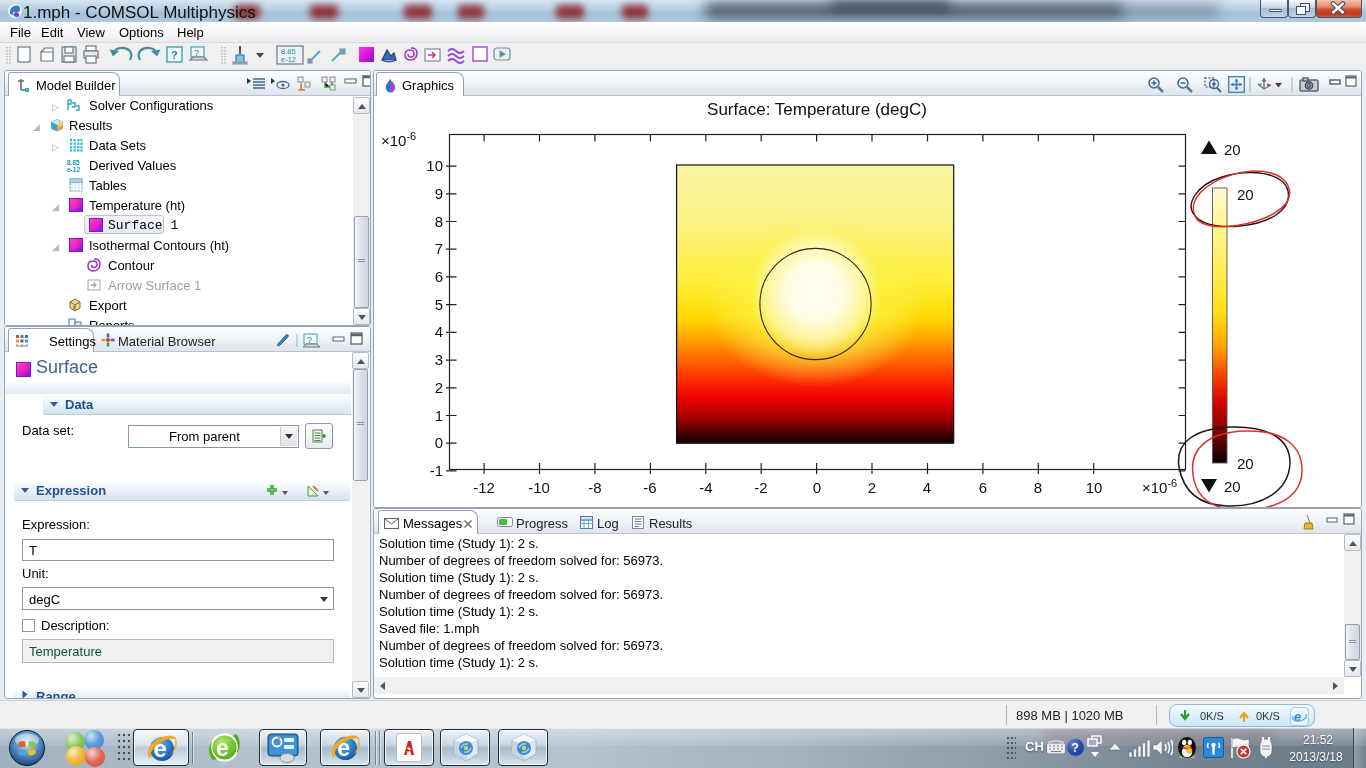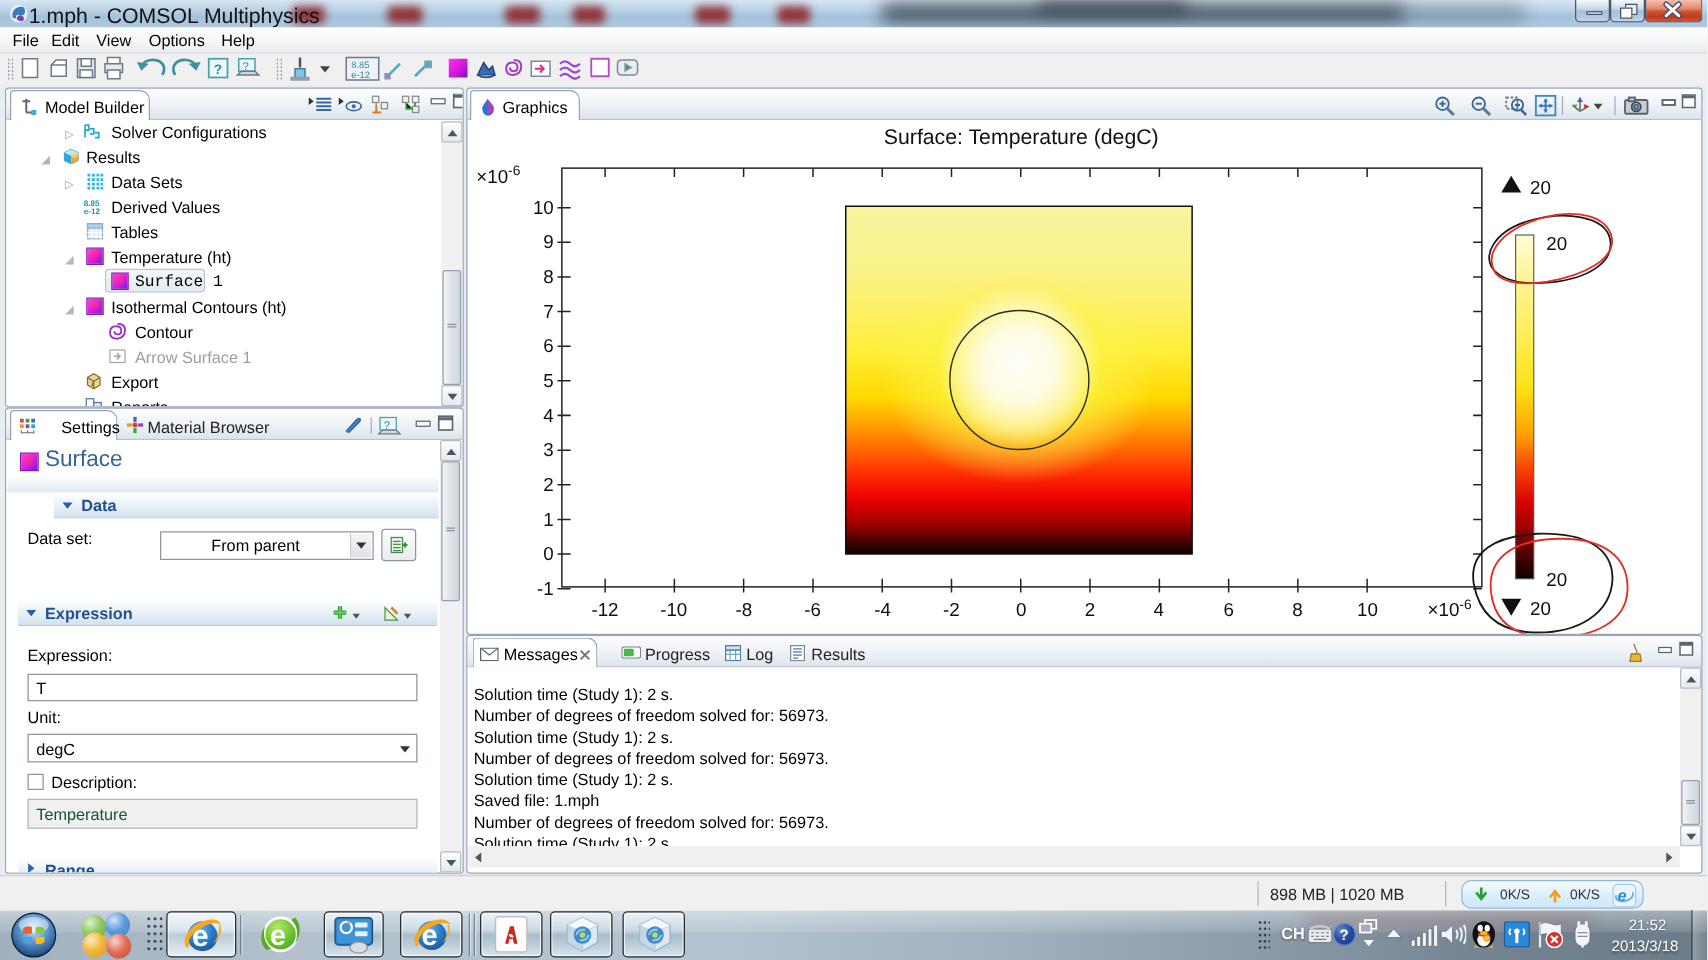--- a/index.html
+++ b/index.html
@@ -46,21 +46,21 @@
 .texp { position:absolute; top:7px; font-size:9px; color:#9aa0a8; }
 
 .sechdr { position:absolute; left:11px; width:335px; height:20px; border-radius:2px;
   background:linear-gradient(180deg,#fdfeff,#e7eff7 55%,#d2e2f0); border-bottom:1px solid #bccbdc; }
 .sechdr b { position:absolute; left:22px; top:2px; color:#21508f; font-size:13px; }
 .sechdr .tri { position:absolute; left:7px; top:7px; width:0; height:0; border-left:4px solid transparent; border-right:4px solid transparent; border-top:5px solid #2b5fa5; }
 .field { position:absolute; border:1px solid #8a97a5; background:#fff; font-size:13px; }
 .combo-arrow { position:absolute; right:5px; top:8px; width:0; height:0; border-left:4px solid transparent; border-right:4px solid transparent; border-top:5px solid #333; }
 .flabel { position:absolute; font-size:13px; color:#000; }
 
-.mline { position:absolute; left:5px; font-size:13px; color:#000; white-space:nowrap;margin-top:12px; }
+.mline { position:absolute; left:5px; font-size:13px; color:#000; white-space:nowrap; }
 
 #statusbar { position:absolute; left:0; top:700px; width:1366px; height:28px; background:#f0f0f0; border-top:1px solid #cfcfcf; }
 
 #taskbar { position:absolute; left:0; top:728px; width:1366px; height:40px;
   background:linear-gradient(90deg,#9fb0bf 0%,#b2c1cd 18%,#b4c3cf 42%,#a2b2c0 58%,#8b9baa 74%,#73828f 88%,#6d7c89 100%); overflow:hidden; }
 #taskbar::before { content:""; position:absolute; left:0; top:0; width:100%; height:1px; background:rgba(255,255,255,.65); }
 #taskbar::after { content:""; position:absolute; left:0; top:1px; width:100%; height:17px; background:linear-gradient(180deg,rgba(255,255,255,.38),rgba(255,255,255,.10)); }
 .mgsq { background:radial-gradient(circle at 45% 38%, rgba(255,70,50,.5), rgba(255,70,50,0) 62%), linear-gradient(135deg,#ff44f4 0%,#ee1ce8 42%,#8018dd 100%); border:1px solid #7a20b0; }
 .tbtn { position:absolute; top:1px; height:37px; border:1px solid #262c33; border-radius:4px;
   background:linear-gradient(180deg,#eef3f7,#ccd9e3 40%,#a8bcca 52%,#c2d2dd 80%,#dae5ec); box-shadow:inset 0 0 0 1px rgba(255,255,255,.75); z-index:3; }

